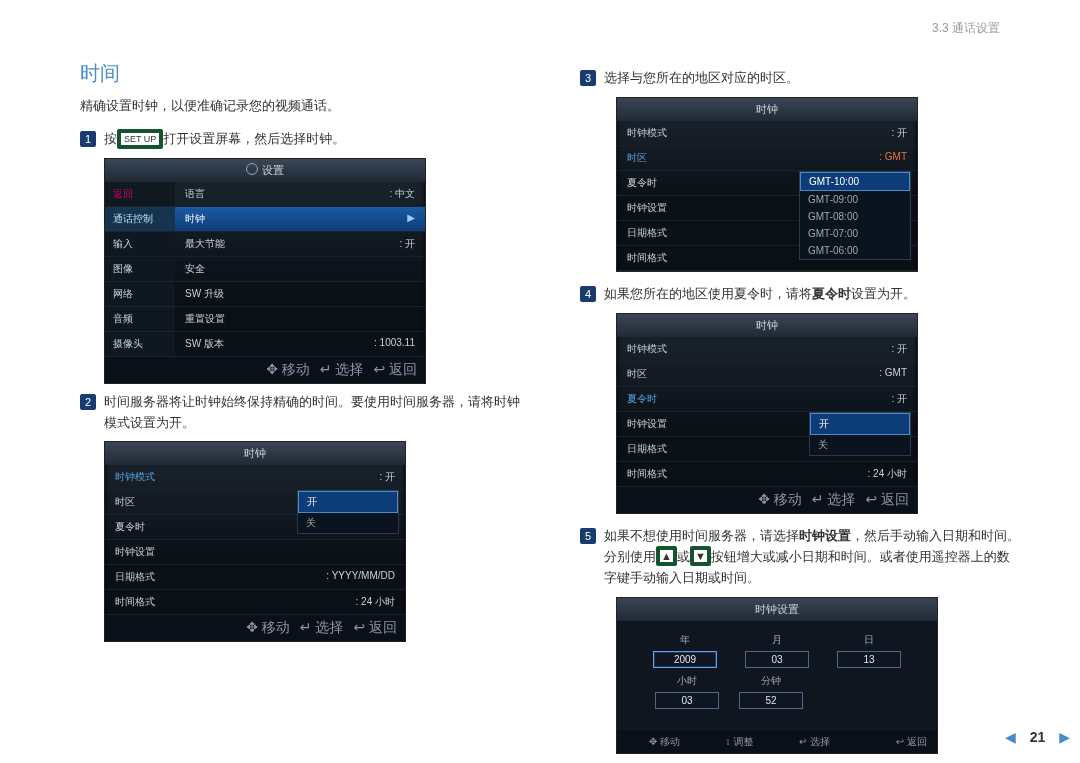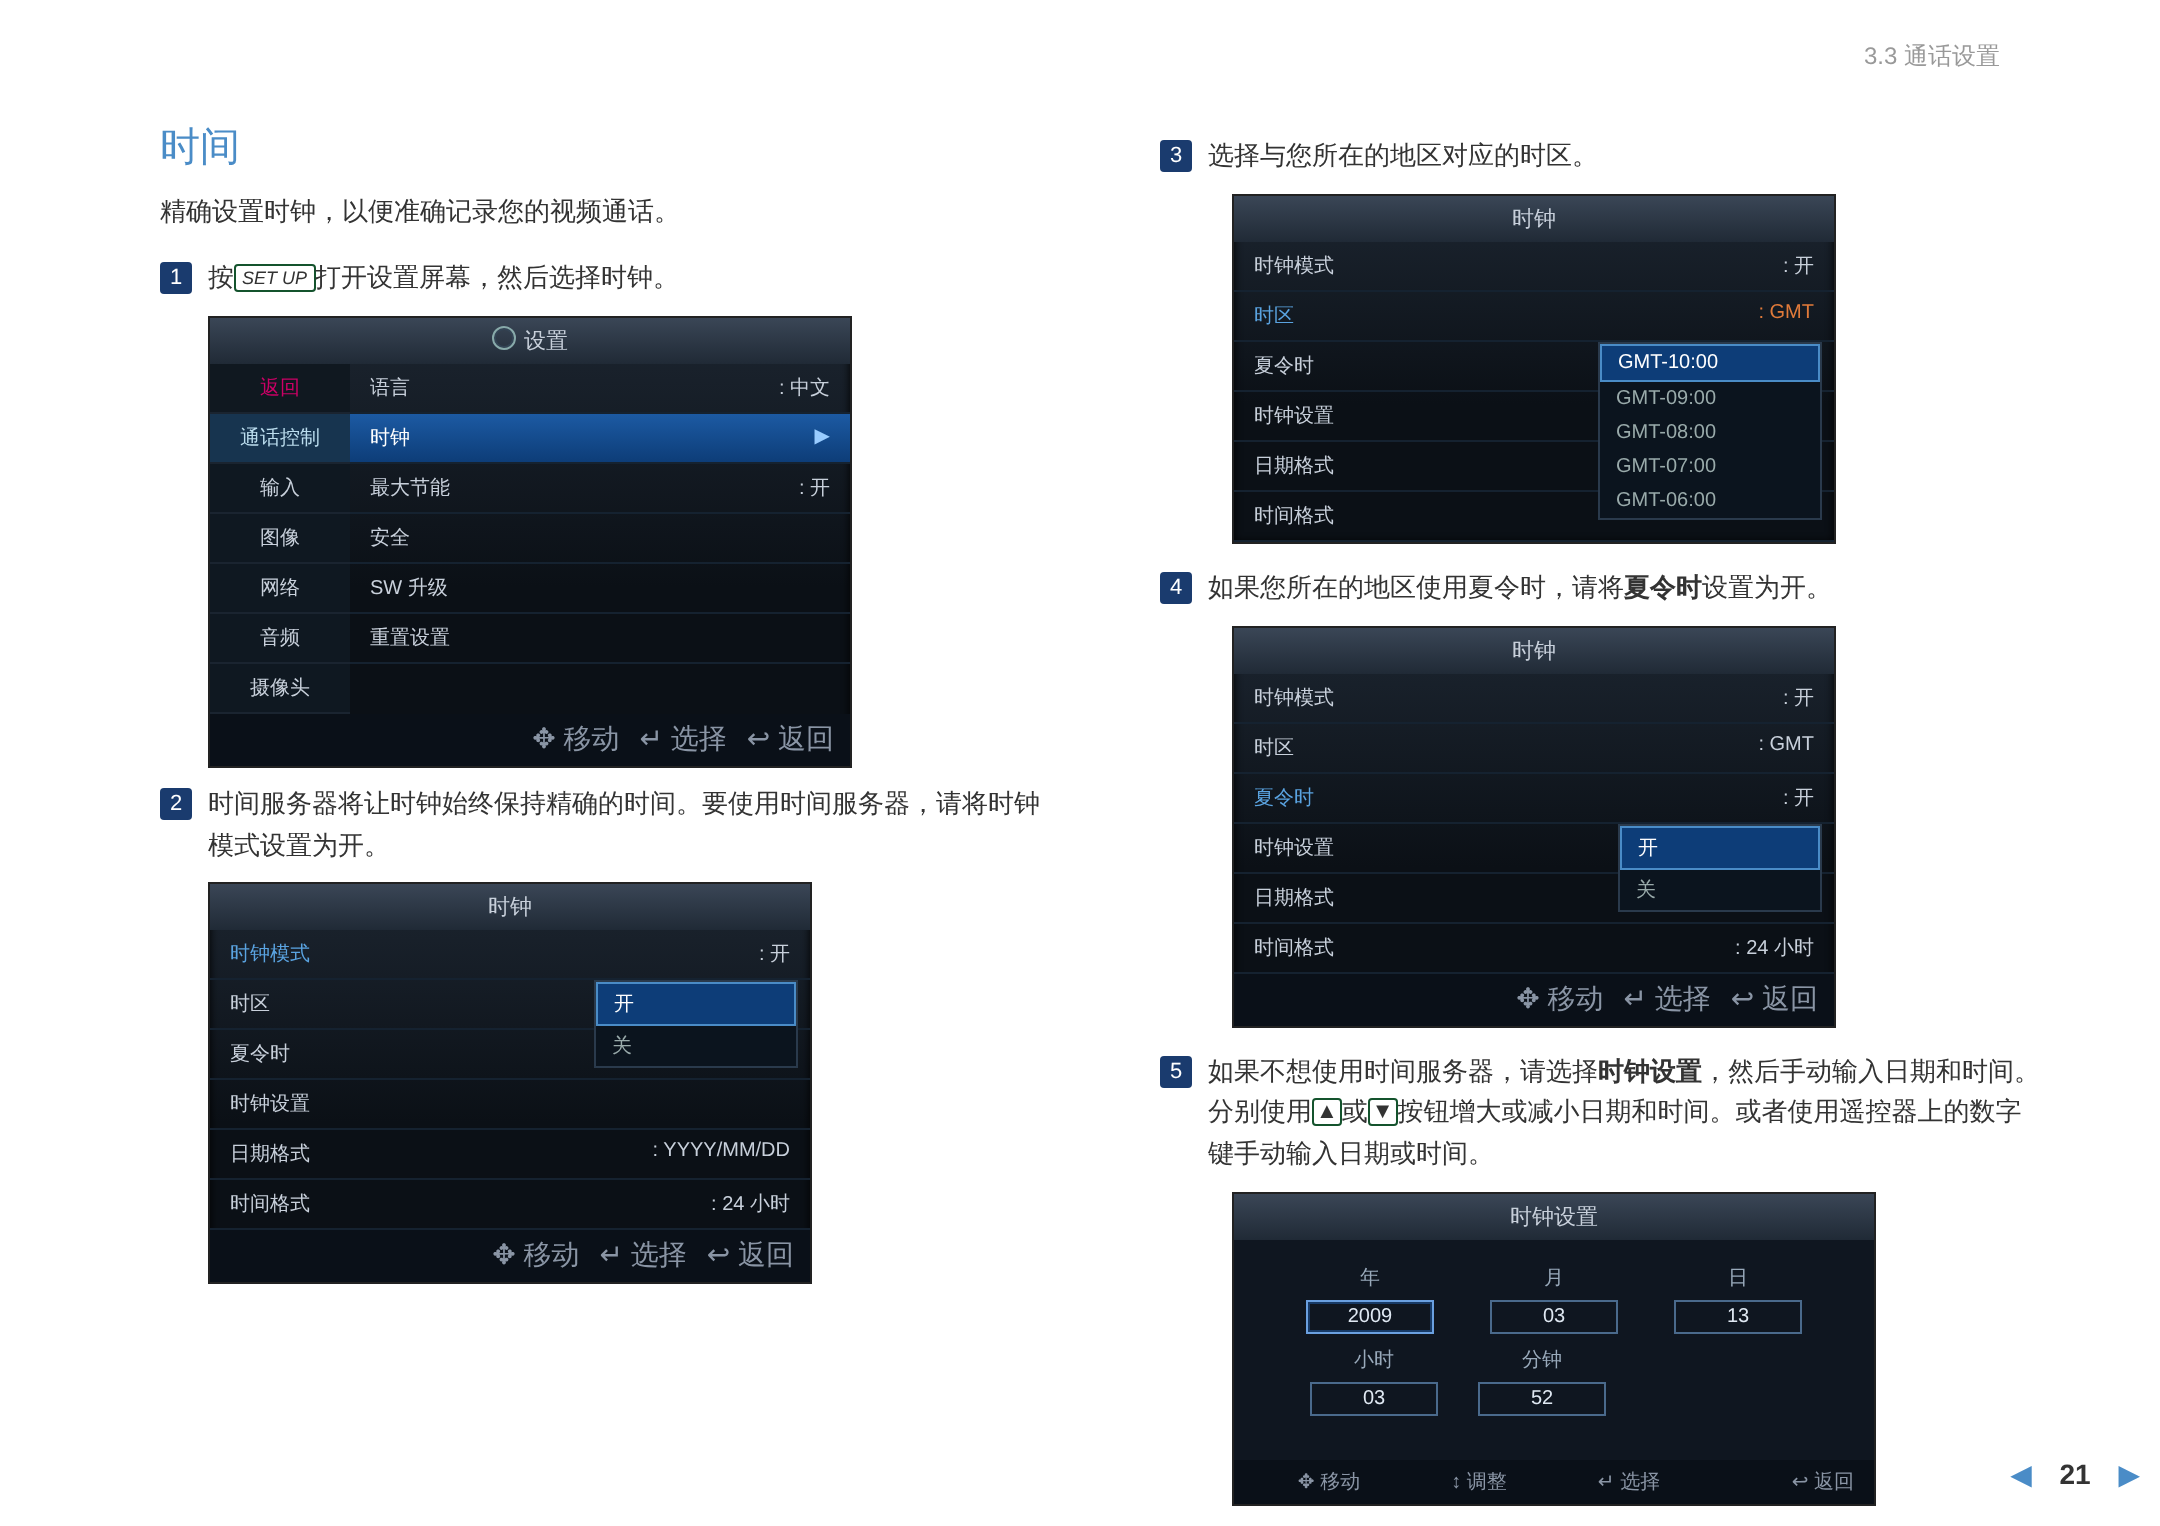--- a/index.html
+++ b/index.html
@@ -53,27 +53,26 @@
     line-height: 16px;
     text-align: center;
     border-radius: 2px;
     flex: 0 0 auto;
     margin-right: 8px;
     margin-top: 2px;
   }
   .step-text { flex: 1; line-height: 1.6; }
   .keycap {
     display: inline-block;
-    border: 1px solid #14532d;
+    border: 4px solid #14532d;
     border-radius: 2px;
     font-size: 9px;
     padding: 0 3px;
     line-height: 12px;
     vertical-align: 1px;
-    font-style: italic;
   }
   .keycap.small { font-size: 11px; padding: 0 1px; min-width: 10px; text-align:center;}
   .strong { font-weight: bold; }
 
   
   .osd {
     background: linear-gradient(#1c2530,#0b1016 60%);
     border: 1px solid #222;
     color: #c8d0db;
     font-size: 11px;
@@ -93,21 +92,20 @@
   }
   .osd-body { display:flex; }
   .osd-side {
     width: 70px;
     background: #0f1821;
   }
   .osd-side .side-item {
     padding: 5px 8px;
     border-bottom: 1px solid #1a2430;
     font-size: 10px;
-    text-align: center;
   }
   .osd-side .side-item.back { color:#c06; background:#101820;}
   .osd-side .side-item.sel { background:#17344f; color:#bde;}
   .osd-main { flex:1; }
   .osd-row {
     display:flex; justify-content:space-between;
     padding: 5px 10px; border-bottom:1px solid #152230;
     font-size: 10px;
   }
   .osd-row.hl {
@@ -216,20 +214,24 @@
               <span></span>
             </div>
           <div class="osd-row">
               <span class="lbl">SW 升级</span>
               <span></span>
             </div>
           <div class="osd-row">
               <span class="lbl">重置设置</span>
               <span></span>
             </div>
+          <div class="osd-row">
+              <span class="lbl">SW 版本</span>
+              <span>: 1003.11</span>
+            </div>
         </div>
       </div>
       <div class="osd-footer">
         <span>✥ 移动</span><span>↵ 选择</span><span>↩ 返回</span>
       </div>
     </div>
 
     <div class="step">
       <span class="num">2</span>
       <div class="step-text">时间服务器将让时钟始终保持精确的时间。要使用时间服务器，请将时钟模式设置为开。</div>

